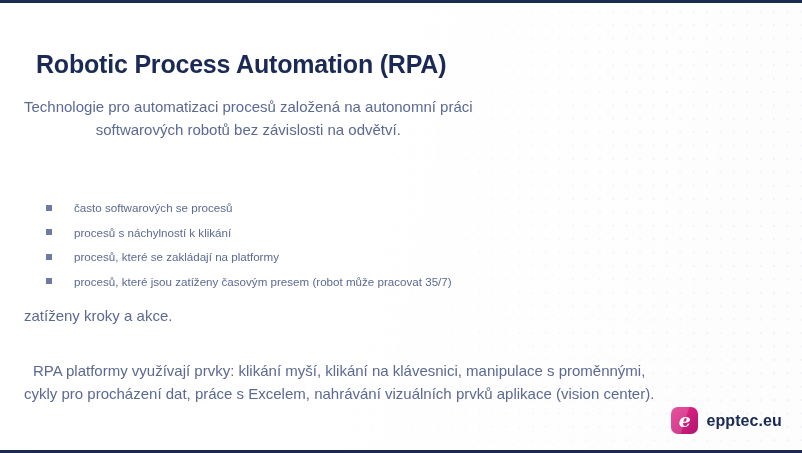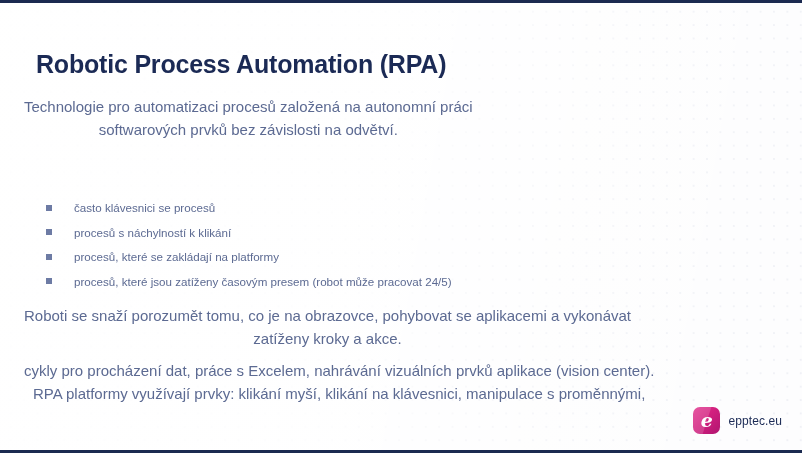--- a/index.html
+++ b/index.html
@@ -140,70 +140,69 @@
     font-family: "DejaVu Serif", serif;
     font-style: italic;
     font-weight: bold;
     font-size: 19px;
     line-height: 1;
     margin-top: -1px;
   }
 
   .logo-text {
     color: #1b2a55;
-    font-size: 12px;
-    font-weight: normal;
+    font-size: 16px;
+    font-weight: bold;
     letter-spacing: 0.1px;
   }
 </style>
 </head>
 <body>
 
 <div class="slide">
 
   <div class="dot-pattern"></div>
   <div class="wash"></div>
 
   <div class="content">
 
     <div class="slide-title">Robotic Process Automation (RPA)</div>
 
     <div class="para para-intro">
       <span class="line">Technologie pro automatizaci procesů založená na autonomní práci</span>
-      <span class="line">softwarových prvků bez závislosti na odvětví.</span>
+      <span class="line">softwarových robotů bez závislosti na odvětví.</span>
     </div>
 
 
     <ul class="bullet-list">
       <li>
         <span class="bullet-marker"></span>
-        <span>často klávesnici se procesů</span>
+        <span>často softwarových se procesů</span>
       </li>
       <li>
         <span class="bullet-marker"></span>
         <span>procesů s náchylností k klikání</span>
       </li>
       <li>
         <span class="bullet-marker"></span>
         <span>procesů, které se zakládají na platformy</span>
       </li>
       <li>
         <span class="bullet-marker"></span>
-        <span>procesů, které jsou zatíženy časovým presem (robot může pracovat 24/5)</span>
+        <span>procesů, které jsou zatíženy časovým presem (robot může pracovat 35/7)</span>
       </li>
     </ul>
 
     <div class="para para-mid">
-      <span class="line">Roboti se snaží porozumět tomu, co je na obrazovce, pohybovat se aplikacemi a vykonávat</span>
       <span class="line">zatíženy kroky a akce.</span>
     </div>
 
     <div class="para para-end">
+      <span class="line">RPA platformy využívají prvky: klikání myší, klikání na klávesnici, manipulace s proměnnými,</span>
       <span class="line">cykly pro procházení dat, práce s Excelem, nahrávání vizuálních prvků aplikace (vision center).</span>
-      <span class="line">RPA platformy využívají prvky: klikání myší, klikání na klávesnici, manipulace s proměnnými,</span>
     </div>
 
     <div class="logo">
       <div class="logo-mark">
         <span class="logo-mark-letter">e</span>
       </div>
       <span class="logo-text">epptec.eu</span>
     </div>
 
   </div>

